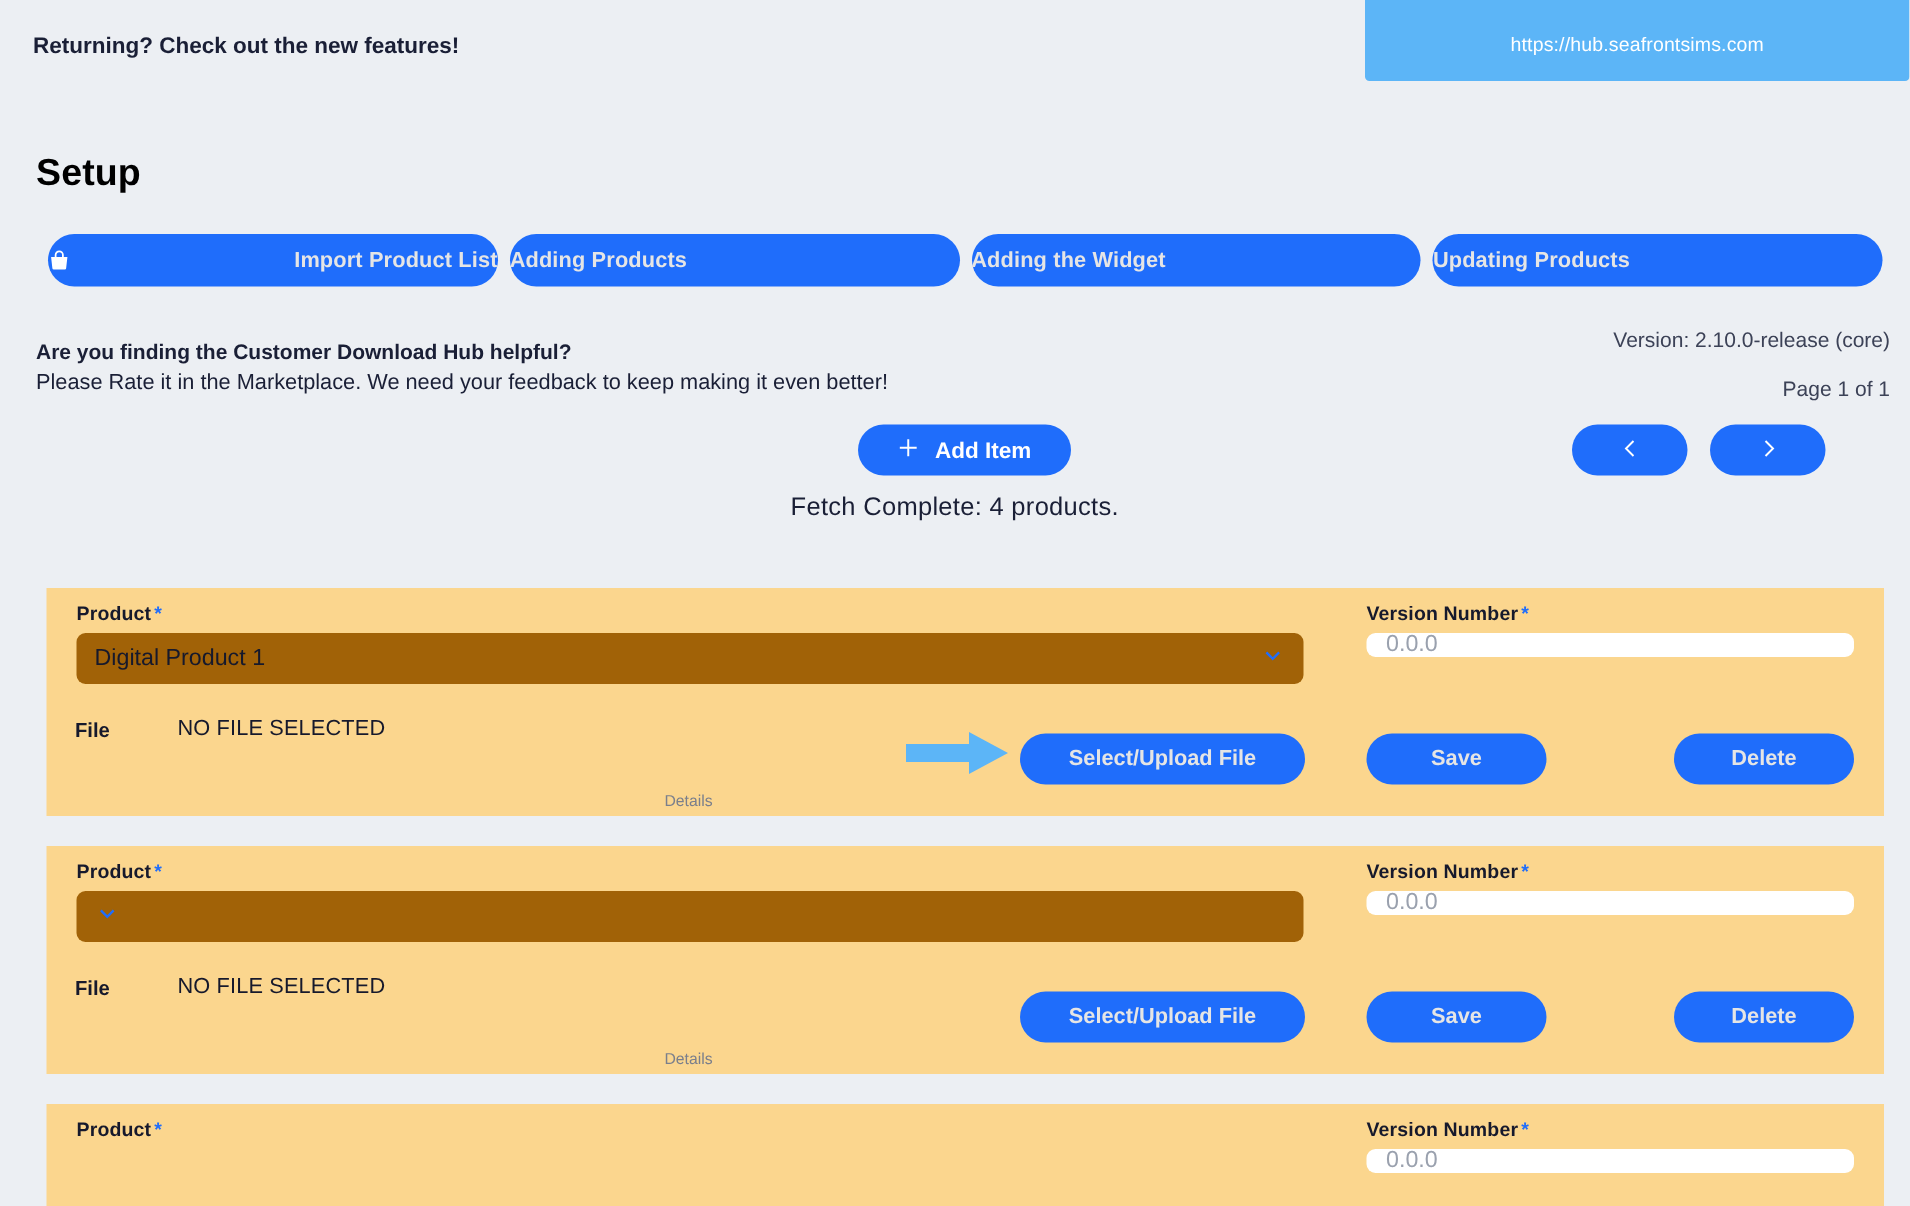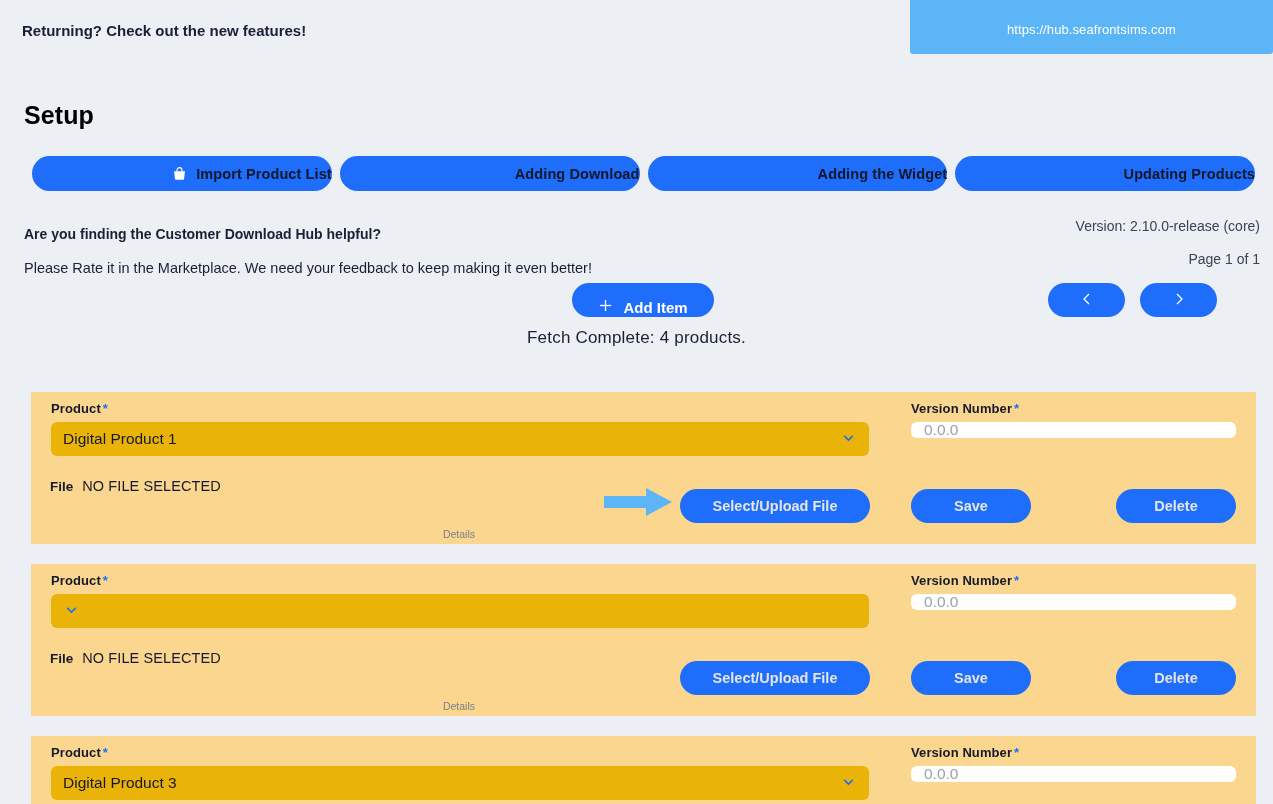--- a/index.html
+++ b/index.html
@@ -81,29 +81,29 @@
     width: 1223px;
     display: flex;
     gap: 8px;
   }
   .pill-btn {
     flex: 1 1 0;
     height: 35px;
     border: none;
     border-radius: 18px;
     background: #1f6dfb;
-    color: #0f172a;
+    color: #e5e5e5;
     font-family: "Liberation Sans", sans-serif;
     font-size: 14.5px;
     font-weight: bold;
     letter-spacing: .1px;
     cursor: pointer;
     display: flex;
     align-items: center;
-    justify-content: flex-end;
+    justify-content: space-between;
     gap: 9px;
     padding: 0;
   }
   .pill-btn svg { display: block; }
 
   
   #rating-block {
     position: absolute;
     left: 24px;
     top: 224px;
@@ -112,21 +112,21 @@
   #rating-block .rate-q {
     font-size: 14px;
     font-weight: bold;
     color: #1a1f36;
     line-height: 20px;
   }
   #rating-block .rate-sub {
     font-size: 14.5px;
     color: #1a1f36;
     line-height: 21px;
-    margin-top: 14px;
+    margin-top: 1px;
   }
 
   
   #meta-block {
     position: absolute;
     right: 13px;
     top: 216px;
     text-align: right;
   }
   #meta-block .version-text {
@@ -149,21 +149,21 @@
     width: 142px;
     height: 34px;
     border: none;
     border-radius: 17px;
     background: #1f6dfb;
     color: #fff;
     font-family: "Liberation Sans", sans-serif;
     font-size: 15px;
     font-weight: bold;
     display: flex;
-    align-items: flex-end;
+    align-items: center;
     justify-content: center;
     gap: 10px;
     cursor: pointer;
   }
 
   
   #pagination {
     position: absolute;
     right: 56px;
     top: 283px;
@@ -223,21 +223,21 @@
   }
   .lbl-product { left: 20px; top: 9px; }
   .lbl-version { left: 880px; top: 9px; }
 
   .select-wrap {
     position: absolute;
     left: 20px;
     top: 30px;
     width: 818px;
     height: 34px;
-    background: #eab308;
+    background: #a16207;
     border-radius: 6px;
     display: flex;
     align-items: center;
     padding: 0 12px 0 12px;
     box-sizing: border-box;
     cursor: pointer;
   }
   .select-wrap .sel-value {
     font-size: 15.5px;
     color: #16192c;
@@ -271,20 +271,21 @@
   }
   .file-row .file-key {
     font-size: 13.5px;
     font-weight: bold;
     color: #16192c;
   }
   .file-row .file-val {
     font-size: 14.5px;
     color: #16192c;
     letter-spacing: .1px;
+    margin-left: 36px;
   }
 
   .card-btn {
     position: absolute;
     height: 34px;
     border: none;
     border-radius: 17px;
     background: #1f6dfb;
     color: #e5e5e5;
     font-family: "Liberation Sans", sans-serif;
@@ -334,21 +335,21 @@
   <button class="pill-btn">
     <span>
       <svg width="15" height="15" viewBox="0 0 16 16" fill="#ffffff">
         <path d="M2.2 5.6h11.6l-.9 8.1a1 1 0 0 1-1 .9H4.1a1 1 0 0 1-1-.9L2.2 5.6z"></path>
         <path d="M5.4 5.8V4.3a2.6 2.6 0 0 1 5.2 0v1.5" fill="none" stroke="#ffffff" stroke-width="1.25"></path>
       </svg>
     </span>
     <span>Import Product List</span>
   </button>
   <button class="pill-btn">
-    <span>Adding Download</span>
+    <span>Adding Products</span>
   </button>
   <button class="pill-btn">
     <span>Adding the Widget</span>
   </button>
   <button class="pill-btn">
     <span>Updating Products</span>
   </button>
 </div>
 
 <div id="rating-block">
@@ -466,28 +467,20 @@
       <span>Delete</span>
     </button>
 
     <div class="details-label">Details</div>
   </div>
 
   <div class="product-card">
     <div class="field-label lbl-product">
       <span>Product</span><span class="req-star">*</span>
     </div>
-    <div class="select-wrap">
-      <span class="sel-value">Digital Product 3</span>
-      <span>
-        <svg width="17" height="17" viewBox="0 0 16 16" fill="none" stroke="#1f6dfb" stroke-width="1.5">
-          <polyline points="4,6.5 8,10.5 12,6.5"></polyline>
-        </svg>
-      </span>
-    </div>
 
     <div class="field-label lbl-version">
       <span>Version Number</span><span class="req-star">*</span>
     </div>
     <input class="version-input" type="text" value="" placeholder="0.0.0" style="">
 
   </div>
 
 </div>
 

